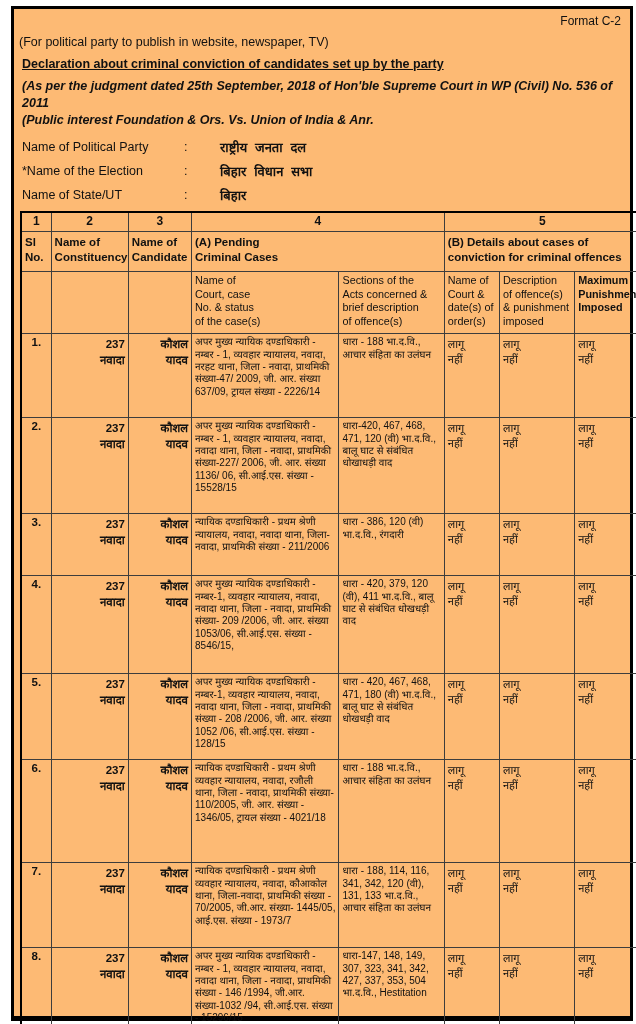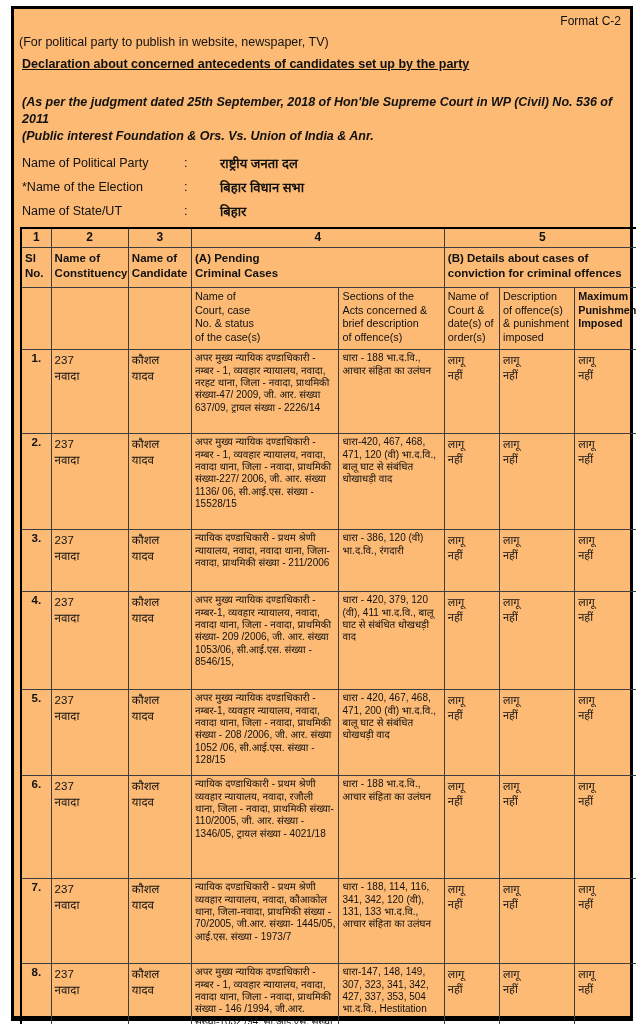--- a/index.html
+++ b/index.html
@@ -6,44 +6,44 @@
   html, body { width: 636px; height: 1024px; background: #fff; overflow: hidden; }
   body { font-family: "Liberation Sans", "DejaVu Sans", sans-serif; color: #111; }
   .page {
     position: absolute; top: 6px; left: 3px; right: 3px; bottom: 3px;
     border: 3px solid #000; border-bottom-width: 5px;
     padding: 3px 5px 2px 5px; background: #fdba74; margin-left: 8px;
   }
   .format-label { text-align: right; font-size: 12px; padding: 2px 4px 0 0; }
   .publish-note { text-align: left; font-size: 12.5px; padding: 7px 2px 0 0; }
   .doc-title { font-size: 12.5px; font-weight: bold; text-decoration: underline; padding: 8px 0 0 3px; }
-  .judgment { font-size: 12.5px; font-weight: bold; font-style: italic; padding: 23px 0 0 3px; line-height: 1.35; }
+  .judgment { font-size: 12.5px; font-weight: bold; font-style: italic; padding: 7px 0 0 3px; line-height: 1.35; }
   .fields { padding: 6px 0 4px 3px; }
   .field-row { display: flex; align-items: center; padding: 3px 0; font-size: 12.5px; }
   .f-label { width: 162px; }
   .f-colon { width: 36px; }
-  .f-value { font-weight: bold; font-size: 13px; }
+  .f-value { font-weight: bold; font-size: 13px; font-family: Liberation Mono, monospace; }
   table { border-collapse: collapse; width: 622px; table-layout: fixed; border: 2px solid #000; margin-left: 1px; }
   td, th { border: 1px solid #3d3d3d; vertical-align: top; padding: 2px 3px; }
   .num-row th { font-size: 12px; font-weight: bold; text-align: center; height: 20px; padding: 1px; }
   .lbl-row th { font-size: 11.5px; font-weight: bold; text-align: left; height: 40px; white-space: pre-line; line-height: 1.25; vertical-align: top; padding-top: 3px; }
   .sub-row td { font-size: 10.8px; text-align: left; white-space: pre-line; line-height: 1.25; height: 62px; }
   .sub-row td.b { font-weight: bold; }
   .c-sl { font-size: 11.5px; font-weight: bold; text-align: center; }
-  .c-const, .c-cand { font-size: 11.5px; font-weight: normal; text-align: left; white-space: pre-line; line-height: 1.35; padding-top: 3px; }
+  .c-const, .c-cand { font-size: 11.5px; font-weight: bold; text-align: right; white-space: pre-line; line-height: 1.35; padding-top: 3px; }
   .c-court, .c-sec { font-size: 10px; line-height: 1.24; text-align: left; padding: 2px 3px; }
   .c-conv { font-size: 11px; text-align: left; white-space: pre-line; line-height: 1.35; padding-top: 3px; }
 </style>
 </head>
 <body>
 
 <div class="page">
   <div class="format-label">Format C-2</div>
   <div class="publish-note">(For political party to publish in website, newspaper, TV)</div>
-  <div class="doc-title">Declaration about concerned antecedents of candidates set up by the party</div>
+  <div class="doc-title">Declaration about criminal conviction of candidates set up by the party</div>
   <div class="judgment">
     <div>(As per the judgment dated 25th September, 2018 of Hon'ble Supreme Court in WP (Civil) No. 536 of 2011</div>
     <div>(Public interest Foundation &amp; Ors. Vs. Union of India &amp; Anr.</div>
   </div>
   <div class="fields">
     <div class="field-row">
       <span class="f-label">Name of Political Party</span>
       <span class="f-colon">:</span>
       <span class="f-value">राष्ट्रीय जनता दल</span>
     </div>
@@ -176,21 +176,21 @@
         <td class="c-conv">लागू
 नहीं</td>
       </tr>
       <tr style="height:86px">
         <td class="c-sl">5.</td>
         <td class="c-const">237
 नवादा</td>
         <td class="c-cand">कौशल
 यादव</td>
         <td class="c-court">अपर मुख्य न्यायिक दण्डाधिकारी - नम्बर-1, व्यवहार न्यायालय, नवादा, नवादा थाना, जिला - नवादा, प्राथमिकी संख्या - 208 /2006, जी. आर. संख्या 1052 /06, सी.आई.एस. संख्या - 128/15</td>
-        <td class="c-sec">धारा - 420, 467, 468, 471, 200 (वी) भा.द.वि., बालू घाट से संबंधित धोखधड़ी वाद</td>
+        <td class="c-sec">धारा - 420, 467, 468, 471, 180 (वी) भा.द.वि., बालू घाट से संबंधित धोखधड़ी वाद</td>
         <td class="c-conv">लागू
 नहीं</td>
         <td class="c-conv">लागू
 नहीं</td>
         <td class="c-conv">लागू
 नहीं</td>
       </tr>
       <tr style="height:103px">
         <td class="c-sl">6.</td>
         <td class="c-const">237

